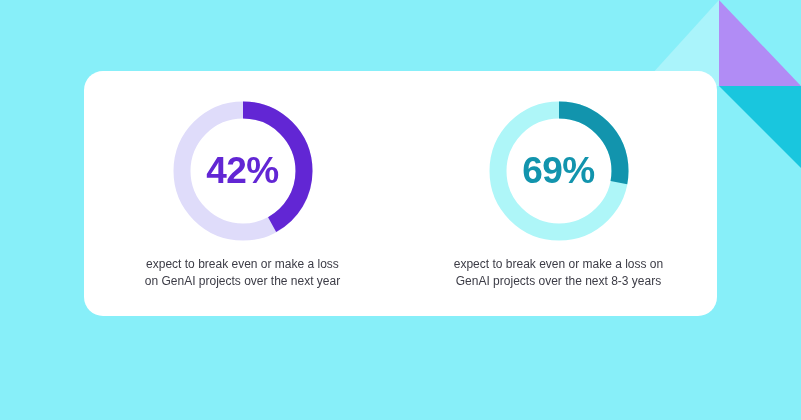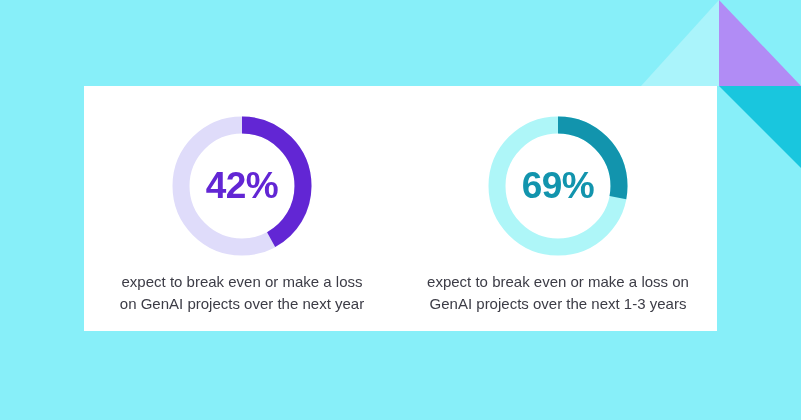--- a/index.html
+++ b/index.html
@@ -28,28 +28,29 @@
     right: 0;
     width: 160px;
     height: 170px;
     pointer-events: none;
   }
 
   
   #card {
     position: absolute;
     left: 84px;
-    top: 86px;
+    top: 71px;
     width: 633px;
     height: 245px;
     background: #ffffff;
     display: flex;
     flex-direction: row;
     align-items: flex-start;
-    justify-content: flex-start;
+    justify-content: center;
+    border-radius: 19px;
   }
 
   .stat-block {
     width: 316px;
     display: flex;
     flex-direction: column;
     align-items: center;
   }
 
   .donut-wrap {
@@ -74,21 +75,21 @@
     justify-content: center;
     font-size: 37px;
     font-weight: bold;
     letter-spacing: -0.5px;
     font-family: "Liberation Sans", sans-serif;
   }
 
   .caption {
     margin-top: 15px;
     text-align: center;
-    font-size: 15px;
+    font-size: 12px;
     line-height: 1.45;
     color: #3c3c46;
     font-family: "Liberation Sans", sans-serif;
     white-space: pre-line;
     padding: 0 6px;
   }
 </style>
 </head>
 <body>
 
@@ -124,17 +125,17 @@
     <div class="stat-block">
       <div class="donut-wrap">
         <svg viewBox="0 0 140 140">
           <circle cx="70" cy="70" r="61" fill="none" stroke="#aef6f8" stroke-width="17"></circle>
 
           <circle id="arc-b" cx="70" cy="70" r="61" fill="none" stroke="#1294ad" stroke-width="17" stroke-dasharray="107.32 383.27" transform="rotate(-90 70 70)"></circle>
         </svg>
         <div class="donut-value" id="val-b" style="color: rgb(18, 148, 173);">69%</div>
       </div>
       <div class="caption">expect to break even or make a loss on
-GenAI projects over the next 1-3 years</div>
+GenAI projects over the next 8-3 years</div>
     </div>
 
   </div>
 </div>
 
 </body></html>

